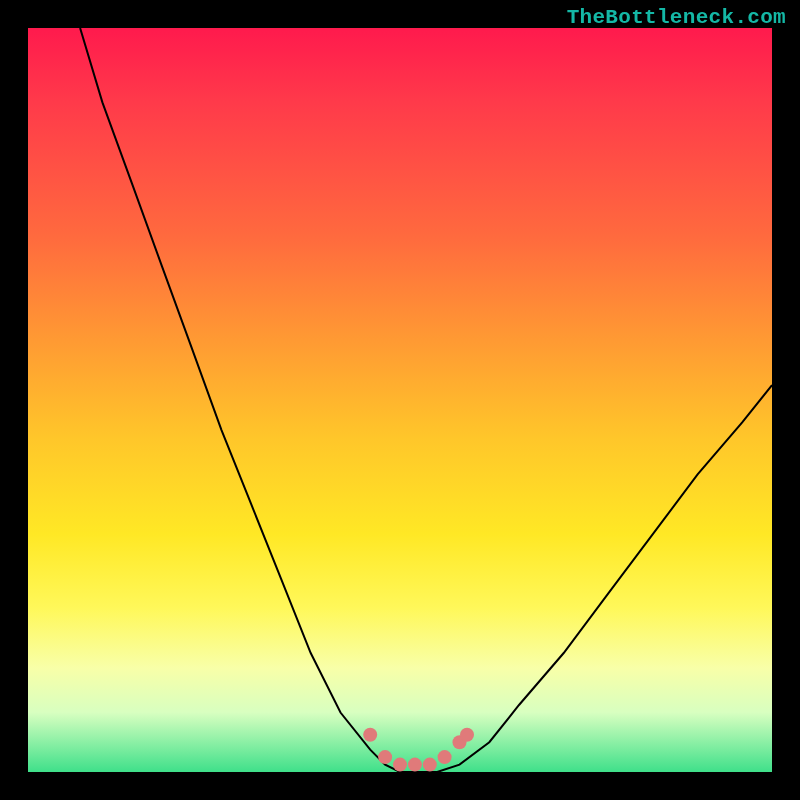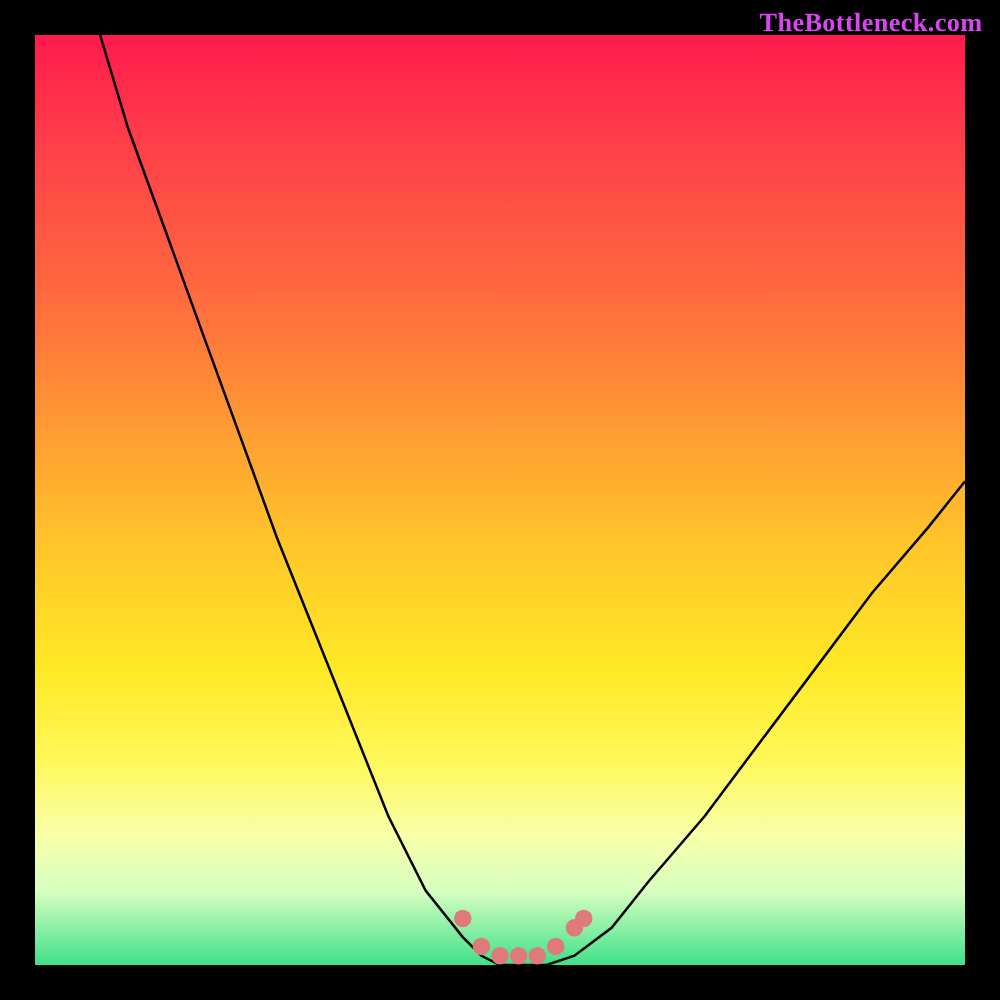--- a/index.html
+++ b/index.html
@@ -34,24 +34,24 @@
       #ffe825 68%,
       #fff85a 78%,
       #f8ffa8 86%,
       #d8ffc0 92%,
       #3fe08a 100%);
   }
   .watermark {
     position: absolute;
     top: 6px;
     right: 14px;
-    font-family: Liberation Serif, serif;
+    font-family: Liberation Mono, monospace;
     font-size: 21px;
     font-weight: bold;
-    color: #d946ef;
+    color: #14b8a6;
     letter-spacing: 0.3px;
   }
   svg.curve {
     position: absolute;
     left: 0;
     top: 0;
     width: 744px;
     height: 744px;
   }
 </style>

